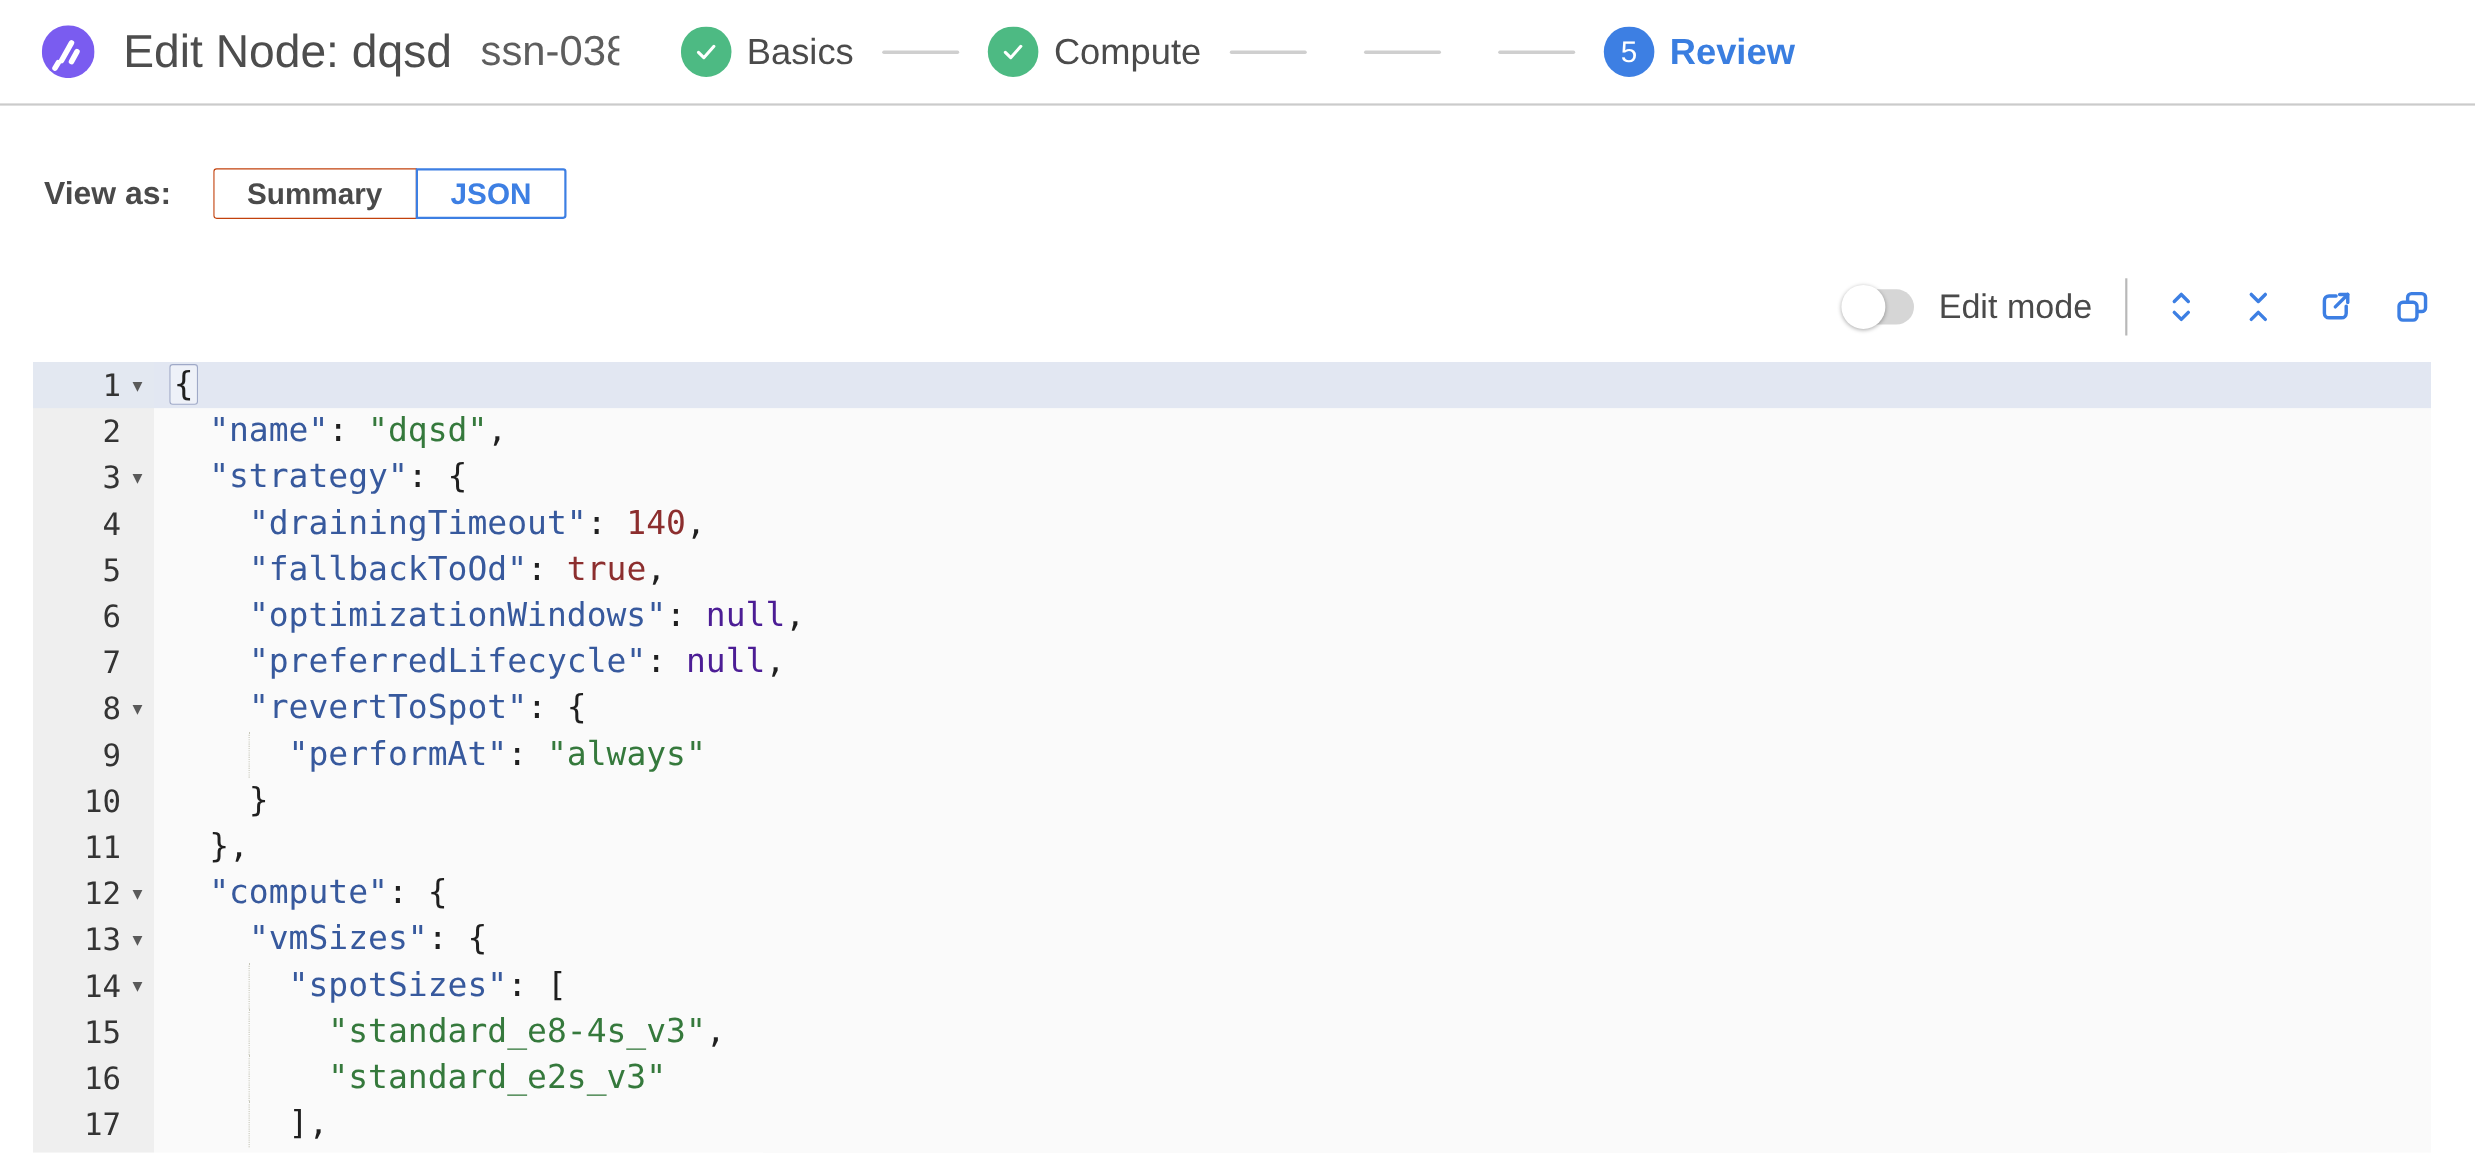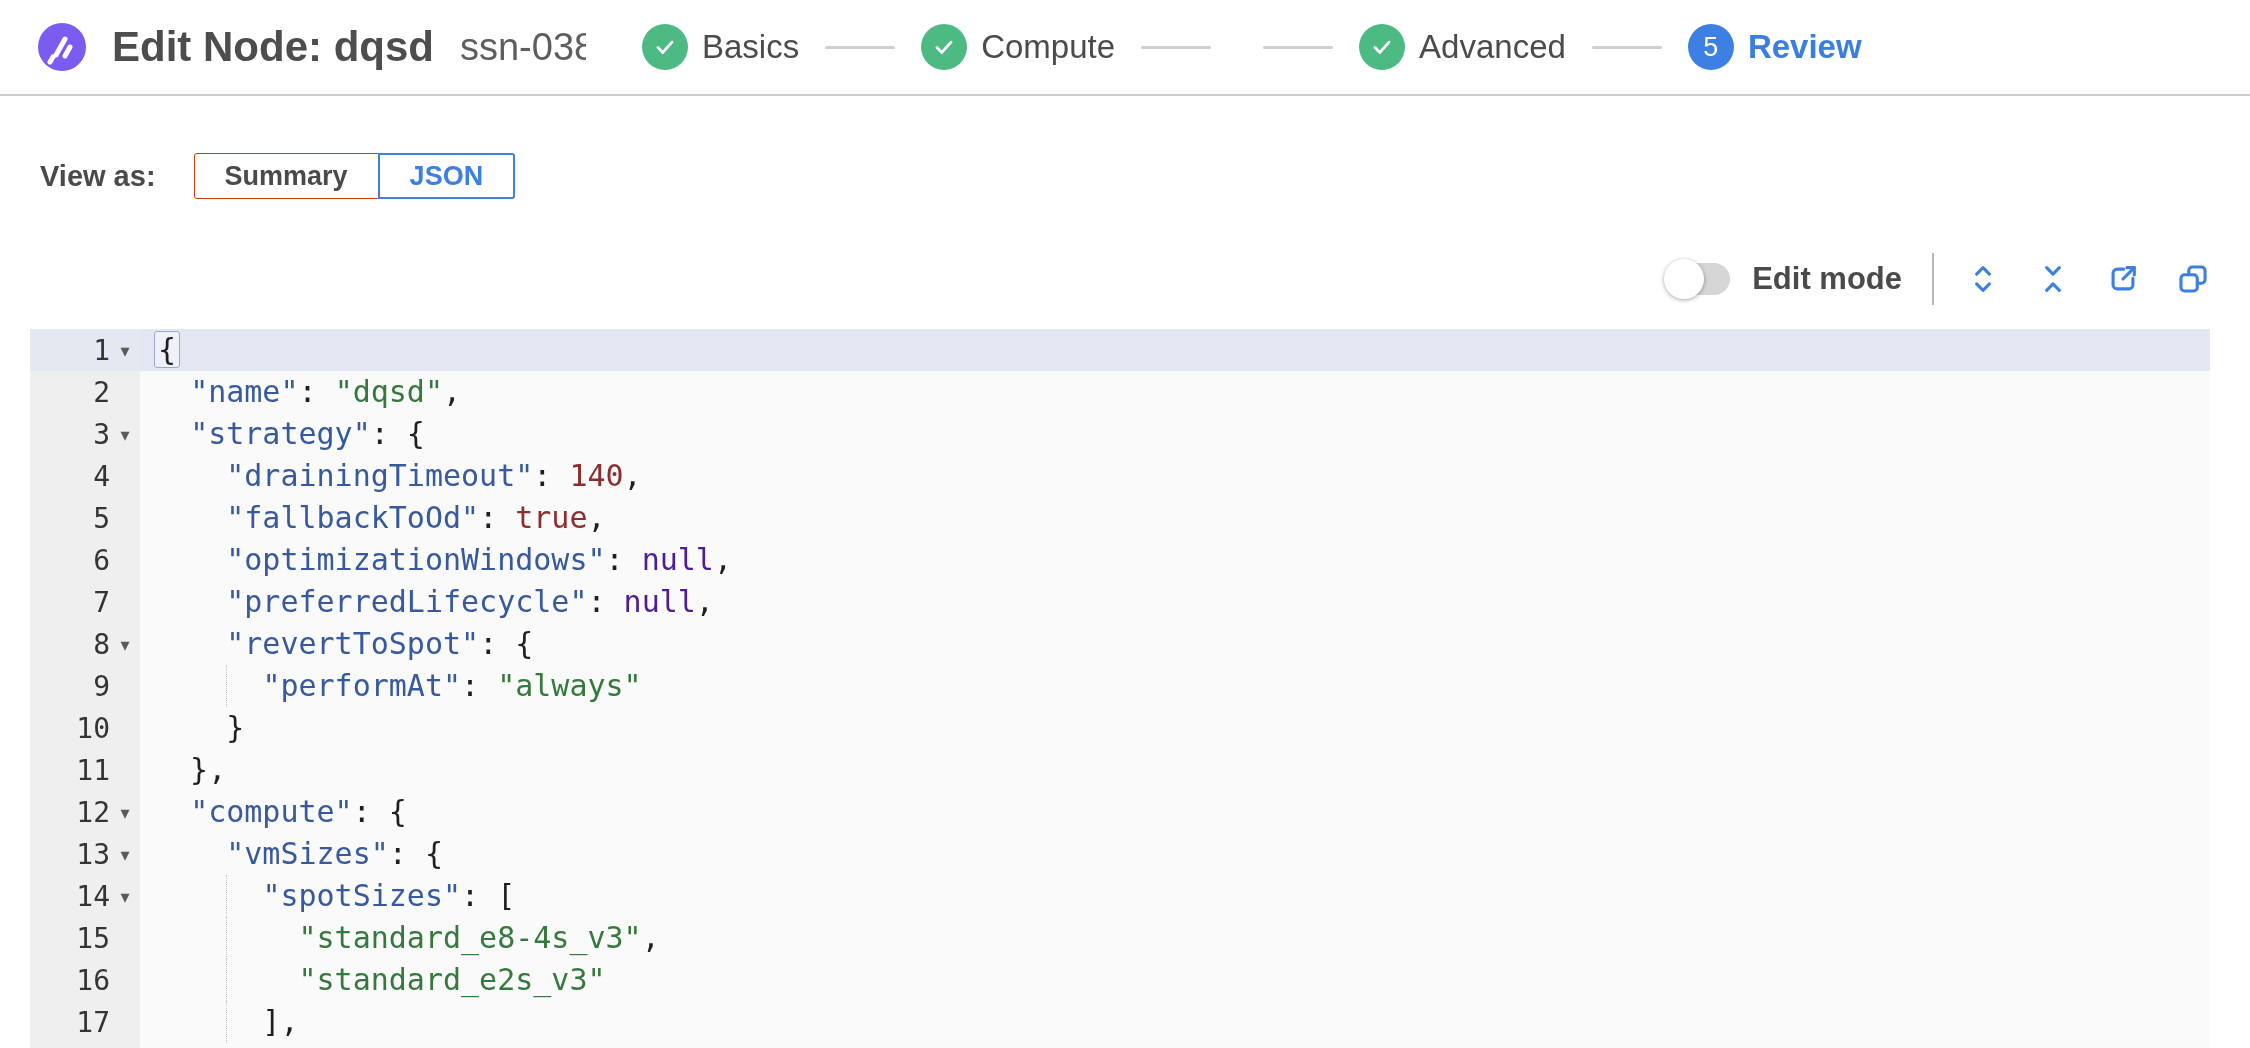--- a/index.html
+++ b/index.html
@@ -3,21 +3,21 @@
 <meta charset="utf-8">
 <style>
   * { margin:0; padding:0; box-sizing:border-box; }
   html,body { width:2250px; height:1048px; background:#ffffff; overflow:hidden;
               font-family:"Liberation Sans", sans-serif; }
 
   
   .header { height:96px; border-bottom:2px solid #cbcbcb; display:flex;
             align-items:center; padding-left:38px; overflow:hidden; }
   .logo { width:48px; height:48px; flex:none; }
-  .title { font-size:42px; font-weight:700; color:#4d4d4d; margin-left:26px; white-space:nowrap; flex:none; }
+  .title { font-size:42px; font-weight:400; color:#4d4d4d; margin-left:26px; white-space:nowrap; flex:none; }
   .subtitle { font-size:38px; color:#5e5e5e; margin-left:26px; width:126px; overflow:hidden;
               white-space:nowrap; flex:none; }
   .stepper { display:flex; align-items:center; margin-left:56px; min-width:0; overflow:hidden; }
   .step { display:flex; align-items:center; flex:none; }
   .step-circle { width:46px; height:46px; border-radius:50%; background:#4dba83;
                  display:flex; align-items:center; justify-content:center; flex:none; }
   .step.current .step-circle { background:#3d7fe3; }
   .step-num { color:#ffffff; font-size:27px; }
   .step-label { margin-left:14px; font-size:33px; color:#4b4b4b; white-space:nowrap; }
   .step.current .step-label { color:#3a7ee0; font-weight:600; }
@@ -30,21 +30,21 @@
              display:flex; align-items:center; cursor:pointer; }
   .seg-summary { border:1px solid #c2410c; border-radius:3px 0 0 3px; color:#4a4a4a; }
   .seg-json { border:2px solid #3d7fe3; border-radius:0 3px 3px 0; color:#3d7fe3; margin-left:-1px; }
 
   
   .toolbar-row { margin:50px 40px 0 0; height:60px; display:flex; justify-content:flex-end;
                  align-items:center; }
   .toggle { width:64px; height:32px; border-radius:16px; background:#d6d6d6; position:relative; flex:none; }
   .knob { position:absolute; left:-2px; top:-4px; width:40px; height:40px; border-radius:50%;
           background:#ffffff; box-shadow:0 1px 4px rgba(0,0,0,.35); }
-  .edit-label { font-size:31px; font-weight:700; color:#4a4a4a; margin-left:22px; white-space:nowrap; }
+  .edit-label { font-size:31px; font-weight:400; color:#4a4a4a; margin-left:22px; white-space:nowrap; }
   .tb-divider { width:2px; height:52px; background:#b8b8b8; margin:0 32px 0 30px; }
   .tb-icons { display:flex; align-items:center; gap:36px; }
   .tb-icons svg { display:block; cursor:pointer; }
 
   
   .editor { margin:20px 40px 0 30px; height:719px; display:flex; background:#fafafa; overflow:hidden; }
   .gutter { width:110px; background:#efefef; flex:none; }
   .gutter-cell { height:42px; display:flex; align-items:center; }
   .gutter-cell.active { background:#e3e8f1; }
   .lnum { flex:1; text-align:right; font-family:"DejaVu Sans Mono", monospace;
@@ -89,28 +89,20 @@
     <div class="step">
       <span class="step-circle">
         <svg width="26" height="26" viewBox="0 0 24 24">
             <path d="M5.5 12.5 L10 17 L18.5 7.5" stroke="#ffffff" stroke-width="2.6" fill="none" stroke-linecap="round" stroke-linejoin="round"></path>
           </svg>
       </span>
       <span class="step-label">Compute</span>
     </div>
     <div class="connector"></div>
     <div class="connector"></div>
-    <div class="step">
-      <span class="step-circle">
-        <svg width="26" height="26" viewBox="0 0 24 24">
-            <path d="M5.5 12.5 L10 17 L18.5 7.5" stroke="#ffffff" stroke-width="2.6" fill="none" stroke-linecap="round" stroke-linejoin="round"></path>
-          </svg>
-      </span>
-      <span class="step-label">Advanced</span>
-    </div>
     <div class="connector"></div>
     <div class="step current">
       <span class="step-circle">
         <span class="step-num">5</span>
       </span>
       <span class="step-label">Review</span>
     </div>
   </div>
 </div>
 

